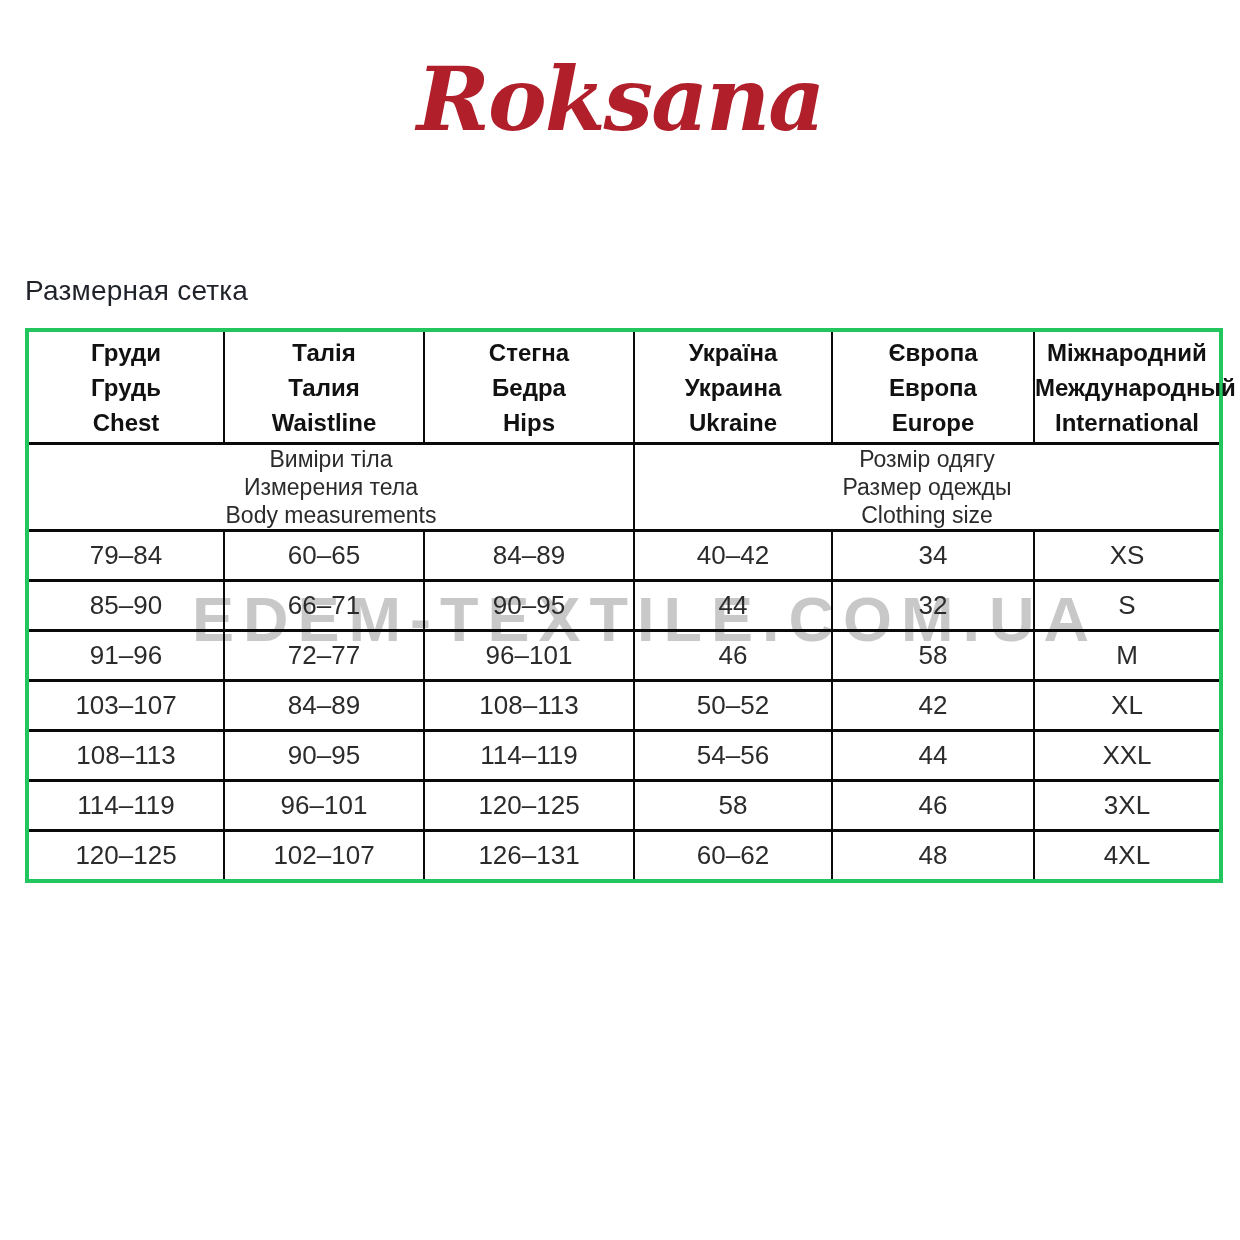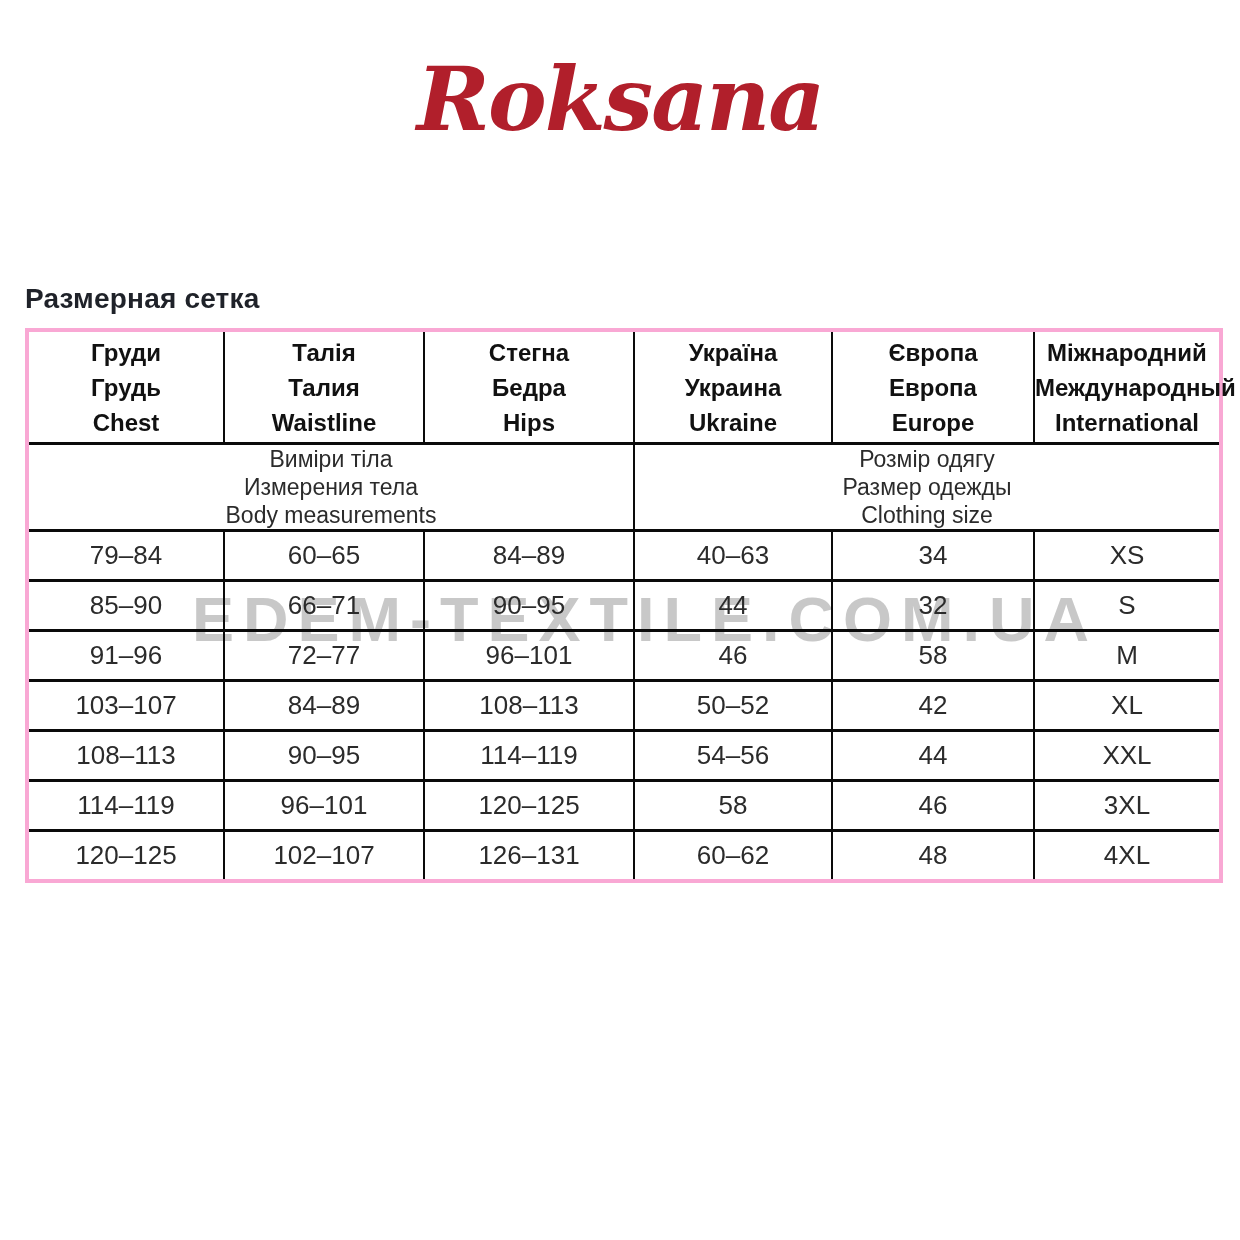--- a/index.html
+++ b/index.html
@@ -29,24 +29,24 @@
     font-style: italic;
     font-weight: 700;
     font-size: 88px;
     line-height: 1.3;
     color: #b11f2b;
     letter-spacing: -2px;
   }
   .page-title {
     position: absolute;
     left: 25px;
-    top: 283px;
+    top: 275px;
     margin: 0;
     font-size: 28px;
-    font-weight: 700;
+    font-weight: 400;
     color: #1f2229;
     letter-spacing: 0.2px;
   }
   table.size-table {
     position: absolute;
     left: 25px;
     top: 328px;
     width: 1194px;
     border-collapse: collapse;
     table-layout: fixed;
@@ -57,21 +57,21 @@
   table.size-table td {
     border: 2px solid #0a0a0a;
     border-top-width: 3px;
     border-bottom-width: 3px;
     text-align: center;
     vertical-align: middle;
     padding: 0;
     background: transparent;
   }
   table.size-table {
-    border: 4px solid #f9a8d4;
+    border: 4px solid #22c55e;
   }
   tr.head-row th {
     height: 110px;
     font-size: 24px;
     font-weight: 700;
     line-height: 35px;
     color: #111111;
     white-space: pre-line;
   }
   tr.group-row th {
@@ -149,21 +149,21 @@
         <th colspan="3">Розмір одягу
 Размер одежды
 Clothing size</th>
       </tr>
     </thead>
     <tbody>
       <tr>
         <td>79–84</td>
         <td>60–65</td>
         <td>84–89</td>
-        <td>40–63</td>
+        <td>40–42</td>
         <td>34</td>
         <td>XS</td>
       </tr>
       <tr>
         <td>85–90</td>
         <td>66–71</td>
         <td>90–95</td>
         <td>44</td>
         <td>32</td>
         <td>S</td>

